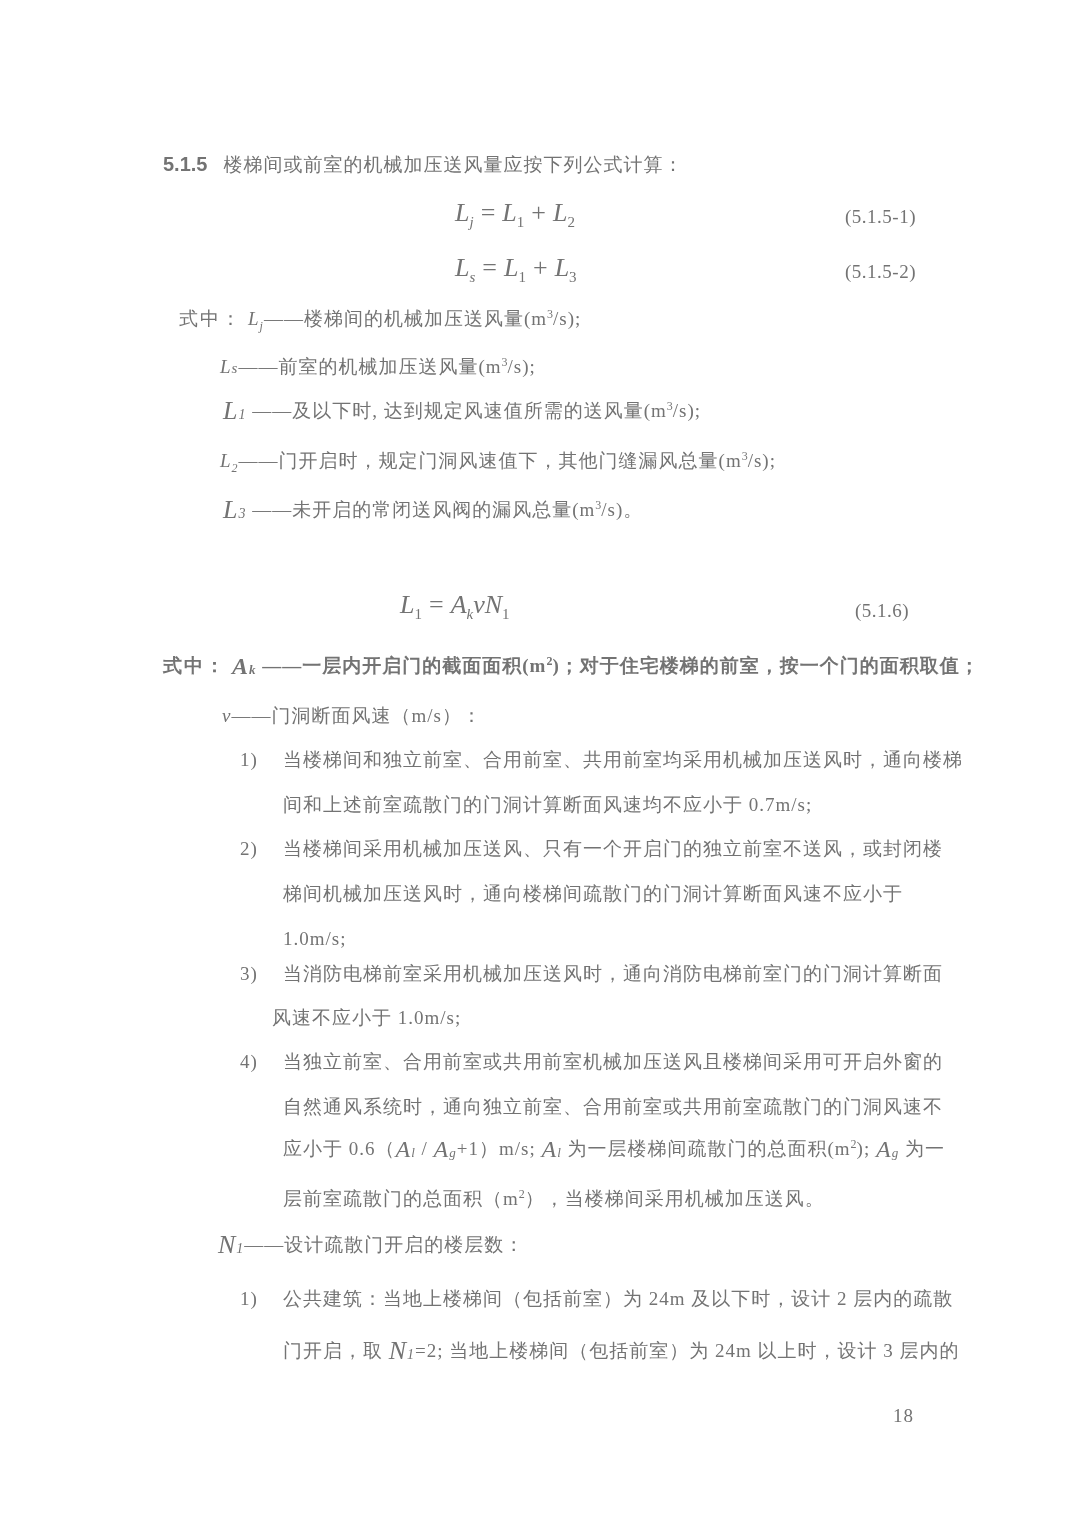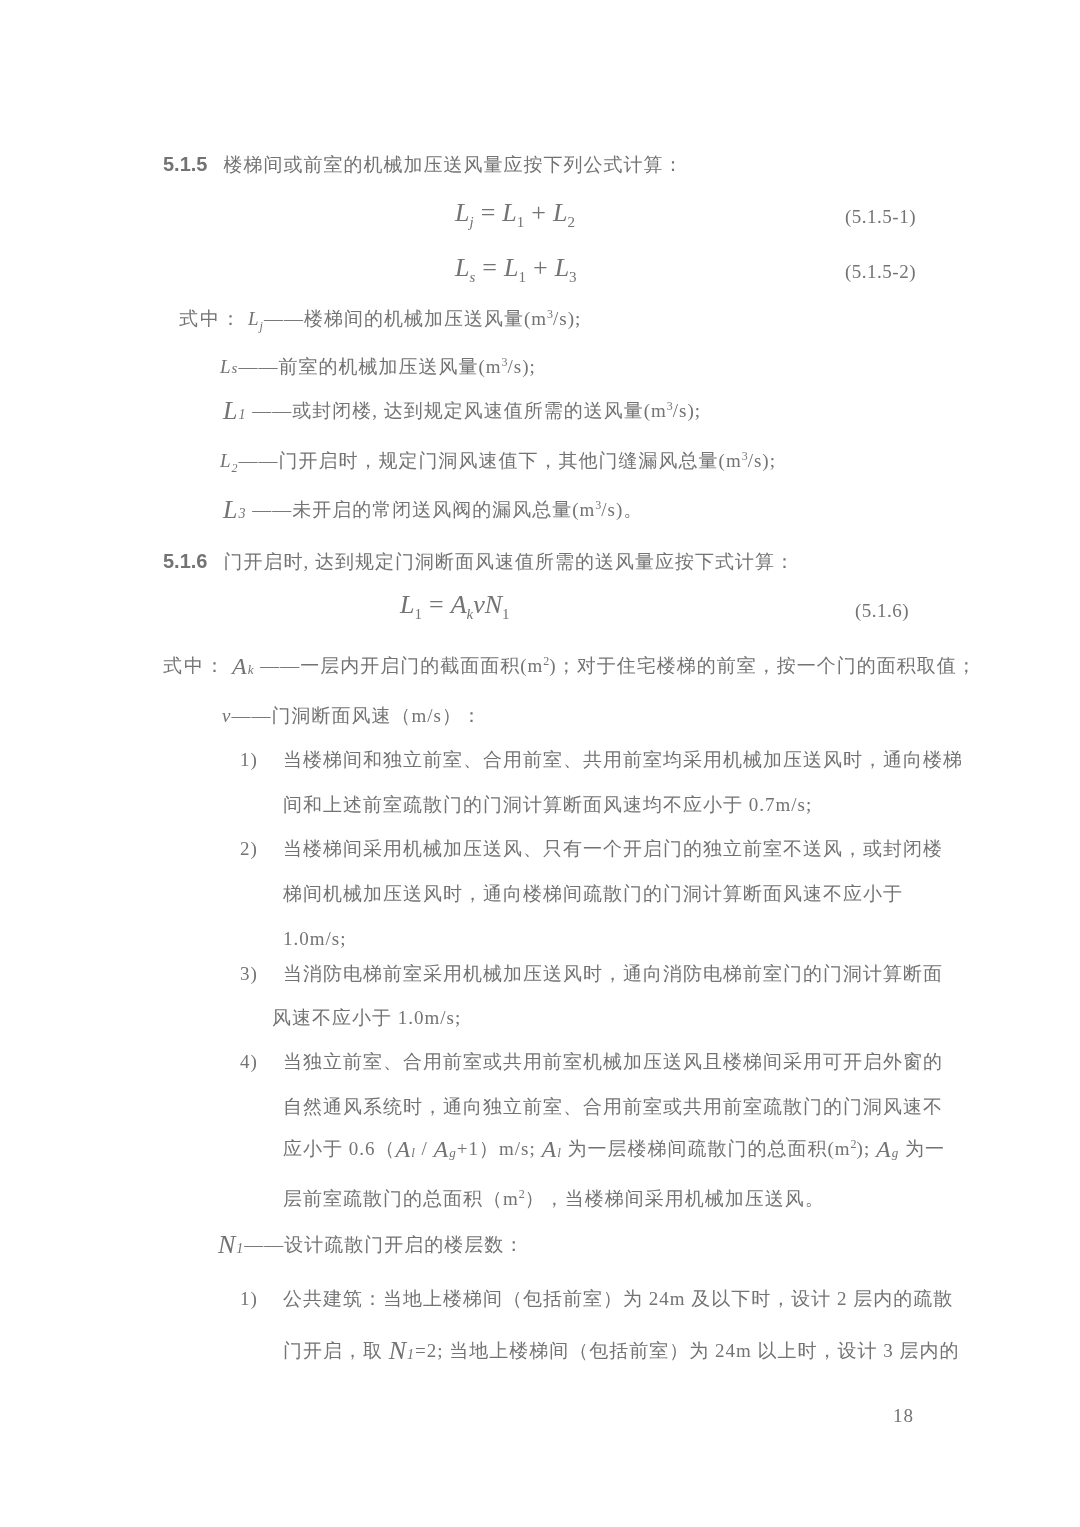--- a/index.html
+++ b/index.html
@@ -44,41 +44,38 @@
 
   <div class="t" style="left:179px; top:299px;">
     <span class="where">式中：</span><span class="sym-sm">L</span><sub class="sym-sm" style="font-size:12px;">j</sub><span>——</span><span>楼梯间的机械加压送风量(m</span><sup>3</sup><span>/s);</span>
   </div>
 
   <div class="t" style="left:220px; top:347px;">
     <span class="sym-sm">L</span><span class="sym-sm" style="font-size:15px;">s</span><span>——</span><span>前室的机械加压送风量(m</span><sup>3</sup><span>/s);</span>
   </div>
 
   <div class="t" style="left:223px; top:386px;">
-    <span class="sym-lg">L</span><sub class="sym-lg" style="font-size:14px;">1</sub> <span>——</span><span>或封闭楼, 达到规定风速值所需的送风量(m</span><sup>3</sup><span>/s);</span>
+    <span class="sym-lg">L</span><sub class="sym-lg" style="font-size:14px;">1</sub> <span>——</span><span>及以下时, 达到规定风速值所需的送风量(m</span><sup>3</sup><span>/s);</span>
   </div>
 
   <div class="t" style="left:220px; top:441px;">
     <span class="sym-sm">L</span><sub class="sym-sm" style="font-size:12px;">2</sub><span>——</span><span>门开启时，规定门洞风速值下，其他门缝漏风总量(m</span><sup>3</sup><span>/s);</span>
   </div>
 
   <div class="t" style="left:223px; top:485px;">
     <span class="sym-lg">L</span><sub class="sym-lg" style="font-size:14px;">3</sub> <span>——</span><span>未开启的常闭送风阀的漏风总量(m</span><sup>3</sup><span>/s)。</span>
   </div>
 
-  <div class="t" style="left:163px; top:540px;">
-    <span class="sec-num">5.1.6</span><span>门开启时, 达到规定门洞断面风速值所需的送风量应按下式计算：</span>
-  </div>
 
   <div class="t fml" style="left:400px; top:580px;">
     <span class="mvar">L</span><sub>1</sub><span class="mop">=</span><span class="mvar">A</span><sub class="mvar">k</sub><span class="mvar">v</span><span class="mvar">N</span><sub>1</sub>
   </div>
   <div class="t ftag" style="left:855px; top:591px;">(5.1.6)</div>
 
-  <div class="t" style="left:163px; top:643px;">
+  <div class="t" style="left:163px; top:643px;font-weight:bold;">
     <span class="where">式中：</span><span class="sym-md">A</span><sub class="sym-md" style="font-size:13px;">k</sub> <span>——</span><span>一层内开启门的截面面积(m</span><sup>2</sup><span>)；对于住宅楼梯的前室，按一个门的面积取值；</span>
   </div>
 
   <div class="t" style="left:222px; top:696px;">
     <span class="sym-sm">v</span><span>——</span><span>门洞断面风速（m/s）：</span>
   </div>
 
   <div class="t" style="left:240px; top:740px;">1)</div>
   <div class="t" style="left:283px; top:740px;">当楼梯间和独立前室、合用前室、共用前室均采用机械加压送风时，通向楼梯</div>
   <div class="t" style="left:283px; top:785px;">间和上述前室疏散门的门洞计算断面风速均不应小于 0.7m/s;</div>

